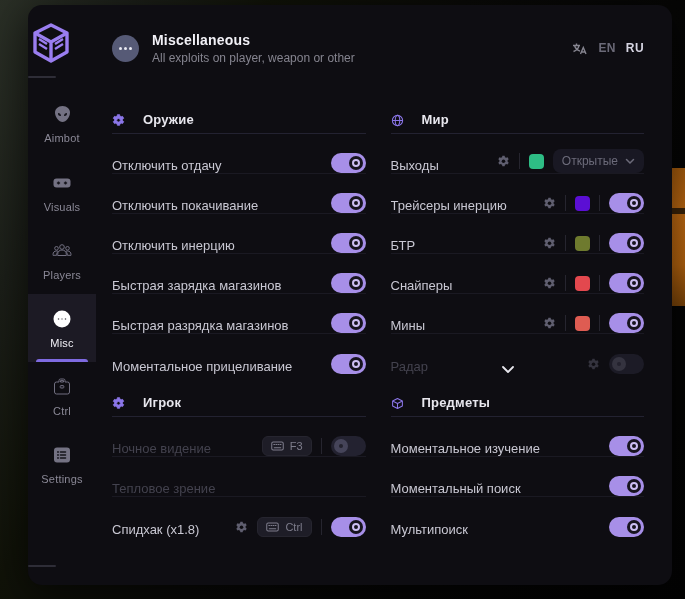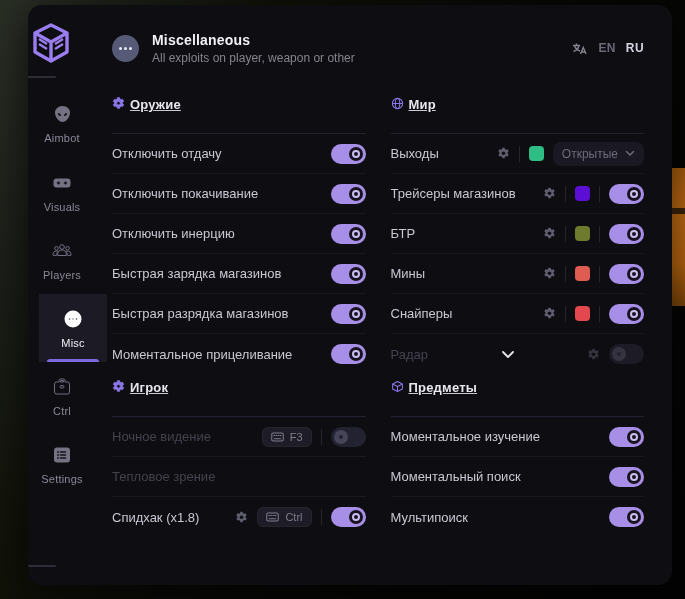--- a/index.html
+++ b/index.html
@@ -19,21 +19,21 @@
   }
   
   .sidebar { width:68px; flex:none; display:flex; flex-direction:column; align-items:flex-start; }
   .logo { width:46px; height:46px; margin-top:15px; display:flex; align-items:center; justify-content:center; }
   .side-divider { width:28px; height:2px; background:#2e2d37; border-radius:2px; margin:10px 0; }
   .nav { display:flex; flex-direction:column; width:68px; margin-top:2px; }
   .nav-item { width:68px; height:68px; display:flex; flex-direction:column; align-items:center;
     justify-content:center; gap:7px; color:#716f80; cursor:pointer; position:relative; }
   .nav-item .nv-label { font-size:11px; letter-spacing:.2px; color:#8a8896; }
   .nav-item svg { stroke:#716f80; fill:none; }
-  .nav-item.active { background:#1c1a24;margin-left:11px; }
+  .nav-item.active { background:#1c1a24; }
   .nav-item.active .nv-label { color:#f2f1f7; }
   .nav-item.active svg { stroke:#ffffff; }
   .nav-item.active::after { content:""; position:absolute; left:8px; right:8px; bottom:0;
     height:3px; border-radius:3px 3px 0 0; background:#7e6ae0; }
   .side-bottom-dash { width:28px; height:2px; background:#2e2d37; border-radius:2px; margin-top:auto; margin-bottom:18px; }
   
   .main { flex:1; display:flex; flex-direction:column; padding:0 28px 0 16px; min-width:0; }
   .topbar { height:86px; flex:none; display:flex; align-items:center; }
   .page-ico { width:27px; height:27px; border-radius:50%; background:#565a76; flex:none;
     display:flex; align-items:center; justify-content:center; gap:2px; }
@@ -41,26 +41,26 @@
   .titles { margin-left:13px; }
   .title { font-size:14px; font-weight:bold; color:#f1f0f6; letter-spacing:.2px; }
   .subtitle { font-size:12px; color:#85848f; margin-top:3px; }
   .lang { margin-left:auto; display:flex; align-items:center; gap:10px; font-size:12px; font-weight:bold;text-align:right; }
   .lang .opt { color:#6b6a78; cursor:pointer; letter-spacing:.4px; }
   .lang .opt.sel { color:#d6d5e2; }
   .cols { display:flex; gap:25px; flex:1; min-height:0; }
   .col { flex:1; min-width:0; }
   
   .section { margin-top:6px; }
-  .sec-head { display:flex; align-items:flex-start; gap:5px; height:30px;text-decoration:underline; }
+  .sec-head { display:flex; align-items:flex-end; gap:18px; height:30px; }
   .sec-ico { color:#8b76e8; font-size:13px; line-height:1; display:flex; align-items:center; }
   .sec-ico svg { stroke:#8b76e8; }
   .sec-title { font-size:13px; font-weight:bold; color:#e8e7ee; letter-spacing:.2px; }
   .sec-div { height:1px; background:#232231; margin:6px 0 0; }
-  .row { height:40px; display:flex; align-items:center; border-bottom:1px solid #1a1922; }
+  .row { height:40px; display:flex; align-items:flex-end; border-bottom:1px solid #1a1922; }
   .row:last-child { border-bottom:none; }
   .row-label { font-size:13px; color:#c9c8d3; white-space:nowrap; overflow:hidden; }
   .row.disabled .row-label { color:#43424e; }
   .mid-chevron { flex:1; display:flex; justify-content:center; color:#e8e7ee; }
   .controls { margin-left:auto; display:flex; align-items:center; gap:9px; }
   .gear { color:#5f5e6f; font-size:14px; line-height:1; cursor:pointer; }
   .row.disabled .gear { color:#34333e; }
   .vsep { width:1px; height:16px; background:#26252f; }
   .swatch { width:15px; height:15px; border-radius:4px; cursor:pointer; }
   .keycap { display:flex; align-items:center; gap:6px; background:#1e1d27; border:1px solid #26252f;
@@ -347,21 +347,21 @@
                   <span>Открытые</span>
                   <span style="display: inline-flex; align-items: center;">
                     <svg width="10" height="7" viewBox="0 0 10 7" fill="none" stroke="currentColor" stroke-width="1.5" stroke-linecap="round">
                       <path d="M1.5 1.5 l3.5 3.5 3.5-3.5"></path>
                     </svg>
                   </span>
                 </span>
               </div>
             </div>
             <div class="row">
-              <span class="row-label">Трейсеры магазинов</span>
+              <span class="row-label">Трейсеры инерцию</span>
               <div class="controls">
                 <span class="gear" style="display: inline-flex; align-items: center;">
                   <svg width="13" height="13" viewBox="0 0 16 16" fill="currentColor" stroke="none">
                     <path d="M6.6.8 h2.8 l.4 1.9 c.5.2 1 .4 1.4.8 l1.8-.6 1.4 2.4 -1.4 1.3 c.1.5.1 1 0 1.5 l1.4 1.3 -1.4 2.4 -1.8-.6 c-.4.4-.9.6-1.4.8 l-.4 1.9 H6.6 l-.4-1.9 c-.5-.2-1-.4-1.4-.8 l-1.8.6 L1.6 9.4 3 8.1 c-.1-.5-.1-1 0-1.5 L1.6 5.3 3 2.9 l1.8.6 c.4-.4.9-.6 1.4-.8 Z"></path>
                     <circle cx="8" cy="7.7" r="2.2" fill="#0e0d12"></circle>
                   </svg>
                 </span>
                 <span class="vsep"></span>
                 <span class="swatch" style="background: rgb(91, 15, 212);"></span>
                 <span class="vsep"></span>
@@ -381,47 +381,47 @@
                 </span>
                 <span class="vsep"></span>
                 <span class="swatch" style="background: rgb(110, 122, 46);"></span>
                 <span class="vsep"></span>
                 <span class="tgl on">
                   <span class="knob"></span>
                 </span>
               </div>
             </div>
             <div class="row">
+              <span class="row-label">Снайперы</span>
+              <div class="controls">
+                <span class="gear" style="display: inline-flex; align-items: center;">
+                  <svg width="13" height="13" viewBox="0 0 16 16" fill="currentColor" stroke="none">
+                    <path d="M6.6.8 h2.8 l.4 1.9 c.5.2 1 .4 1.4.8 l1.8-.6 1.4 2.4 -1.4 1.3 c.1.5.1 1 0 1.5 l1.4 1.3 -1.4 2.4 -1.8-.6 c-.4.4-.9.6-1.4.8 l-.4 1.9 H6.6 l-.4-1.9 c-.5-.2-1-.4-1.4-.8 l-1.8.6 L1.6 9.4 3 8.1 c-.1-.5-.1-1 0-1.5 L1.6 5.3 3 2.9 l1.8.6 c.4-.4.9-.6 1.4-.8 Z"></path>
+                    <circle cx="8" cy="7.7" r="2.2" fill="#0e0d12"></circle>
+                  </svg>
+                </span>
+                <span class="vsep"></span>
+                <span class="swatch" style="background: rgb(227, 72, 78);"></span>
+                <span class="vsep"></span>
+                <span class="tgl on">
+                  <span class="knob"></span>
+                </span>
+              </div>
+            </div>
+            <div class="row">
               <span class="row-label">Мины</span>
               <div class="controls">
                 <span class="gear" style="display: inline-flex; align-items: center;">
                   <svg width="13" height="13" viewBox="0 0 16 16" fill="currentColor" stroke="none">
                     <path d="M6.6.8 h2.8 l.4 1.9 c.5.2 1 .4 1.4.8 l1.8-.6 1.4 2.4 -1.4 1.3 c.1.5.1 1 0 1.5 l1.4 1.3 -1.4 2.4 -1.8-.6 c-.4.4-.9.6-1.4.8 l-.4 1.9 H6.6 l-.4-1.9 c-.5-.2-1-.4-1.4-.8 l-1.8.6 L1.6 9.4 3 8.1 c-.1-.5-.1-1 0-1.5 L1.6 5.3 3 2.9 l1.8.6 c.4-.4.9-.6 1.4-.8 Z"></path>
                     <circle cx="8" cy="7.7" r="2.2" fill="#0e0d12"></circle>
                   </svg>
                 </span>
                 <span class="vsep"></span>
                 <span class="swatch" style="background: rgb(222, 92, 82);"></span>
-                <span class="vsep"></span>
-                <span class="tgl on">
-                  <span class="knob"></span>
-                </span>
-              </div>
-            </div>
-            <div class="row">
-              <span class="row-label">Снайперы</span>
-              <div class="controls">
-                <span class="gear" style="display: inline-flex; align-items: center;">
-                  <svg width="13" height="13" viewBox="0 0 16 16" fill="currentColor" stroke="none">
-                    <path d="M6.6.8 h2.8 l.4 1.9 c.5.2 1 .4 1.4.8 l1.8-.6 1.4 2.4 -1.4 1.3 c.1.5.1 1 0 1.5 l1.4 1.3 -1.4 2.4 -1.8-.6 c-.4.4-.9.6-1.4.8 l-.4 1.9 H6.6 l-.4-1.9 c-.5-.2-1-.4-1.4-.8 l-1.8.6 L1.6 9.4 3 8.1 c-.1-.5-.1-1 0-1.5 L1.6 5.3 3 2.9 l1.8.6 c.4-.4.9-.6 1.4-.8 Z"></path>
-                    <circle cx="8" cy="7.7" r="2.2" fill="#0e0d12"></circle>
-                  </svg>
-                </span>
-                <span class="vsep"></span>
-                <span class="swatch" style="background: rgb(227, 72, 78);"></span>
                 <span class="vsep"></span>
                 <span class="tgl on">
                   <span class="knob"></span>
                 </span>
               </div>
             </div>
             <div class="row disabled dim">
               <span class="row-label">Радар</span>
               <span class="mid-chevron">
                 <span style="display: inline-flex; align-items: center;">

